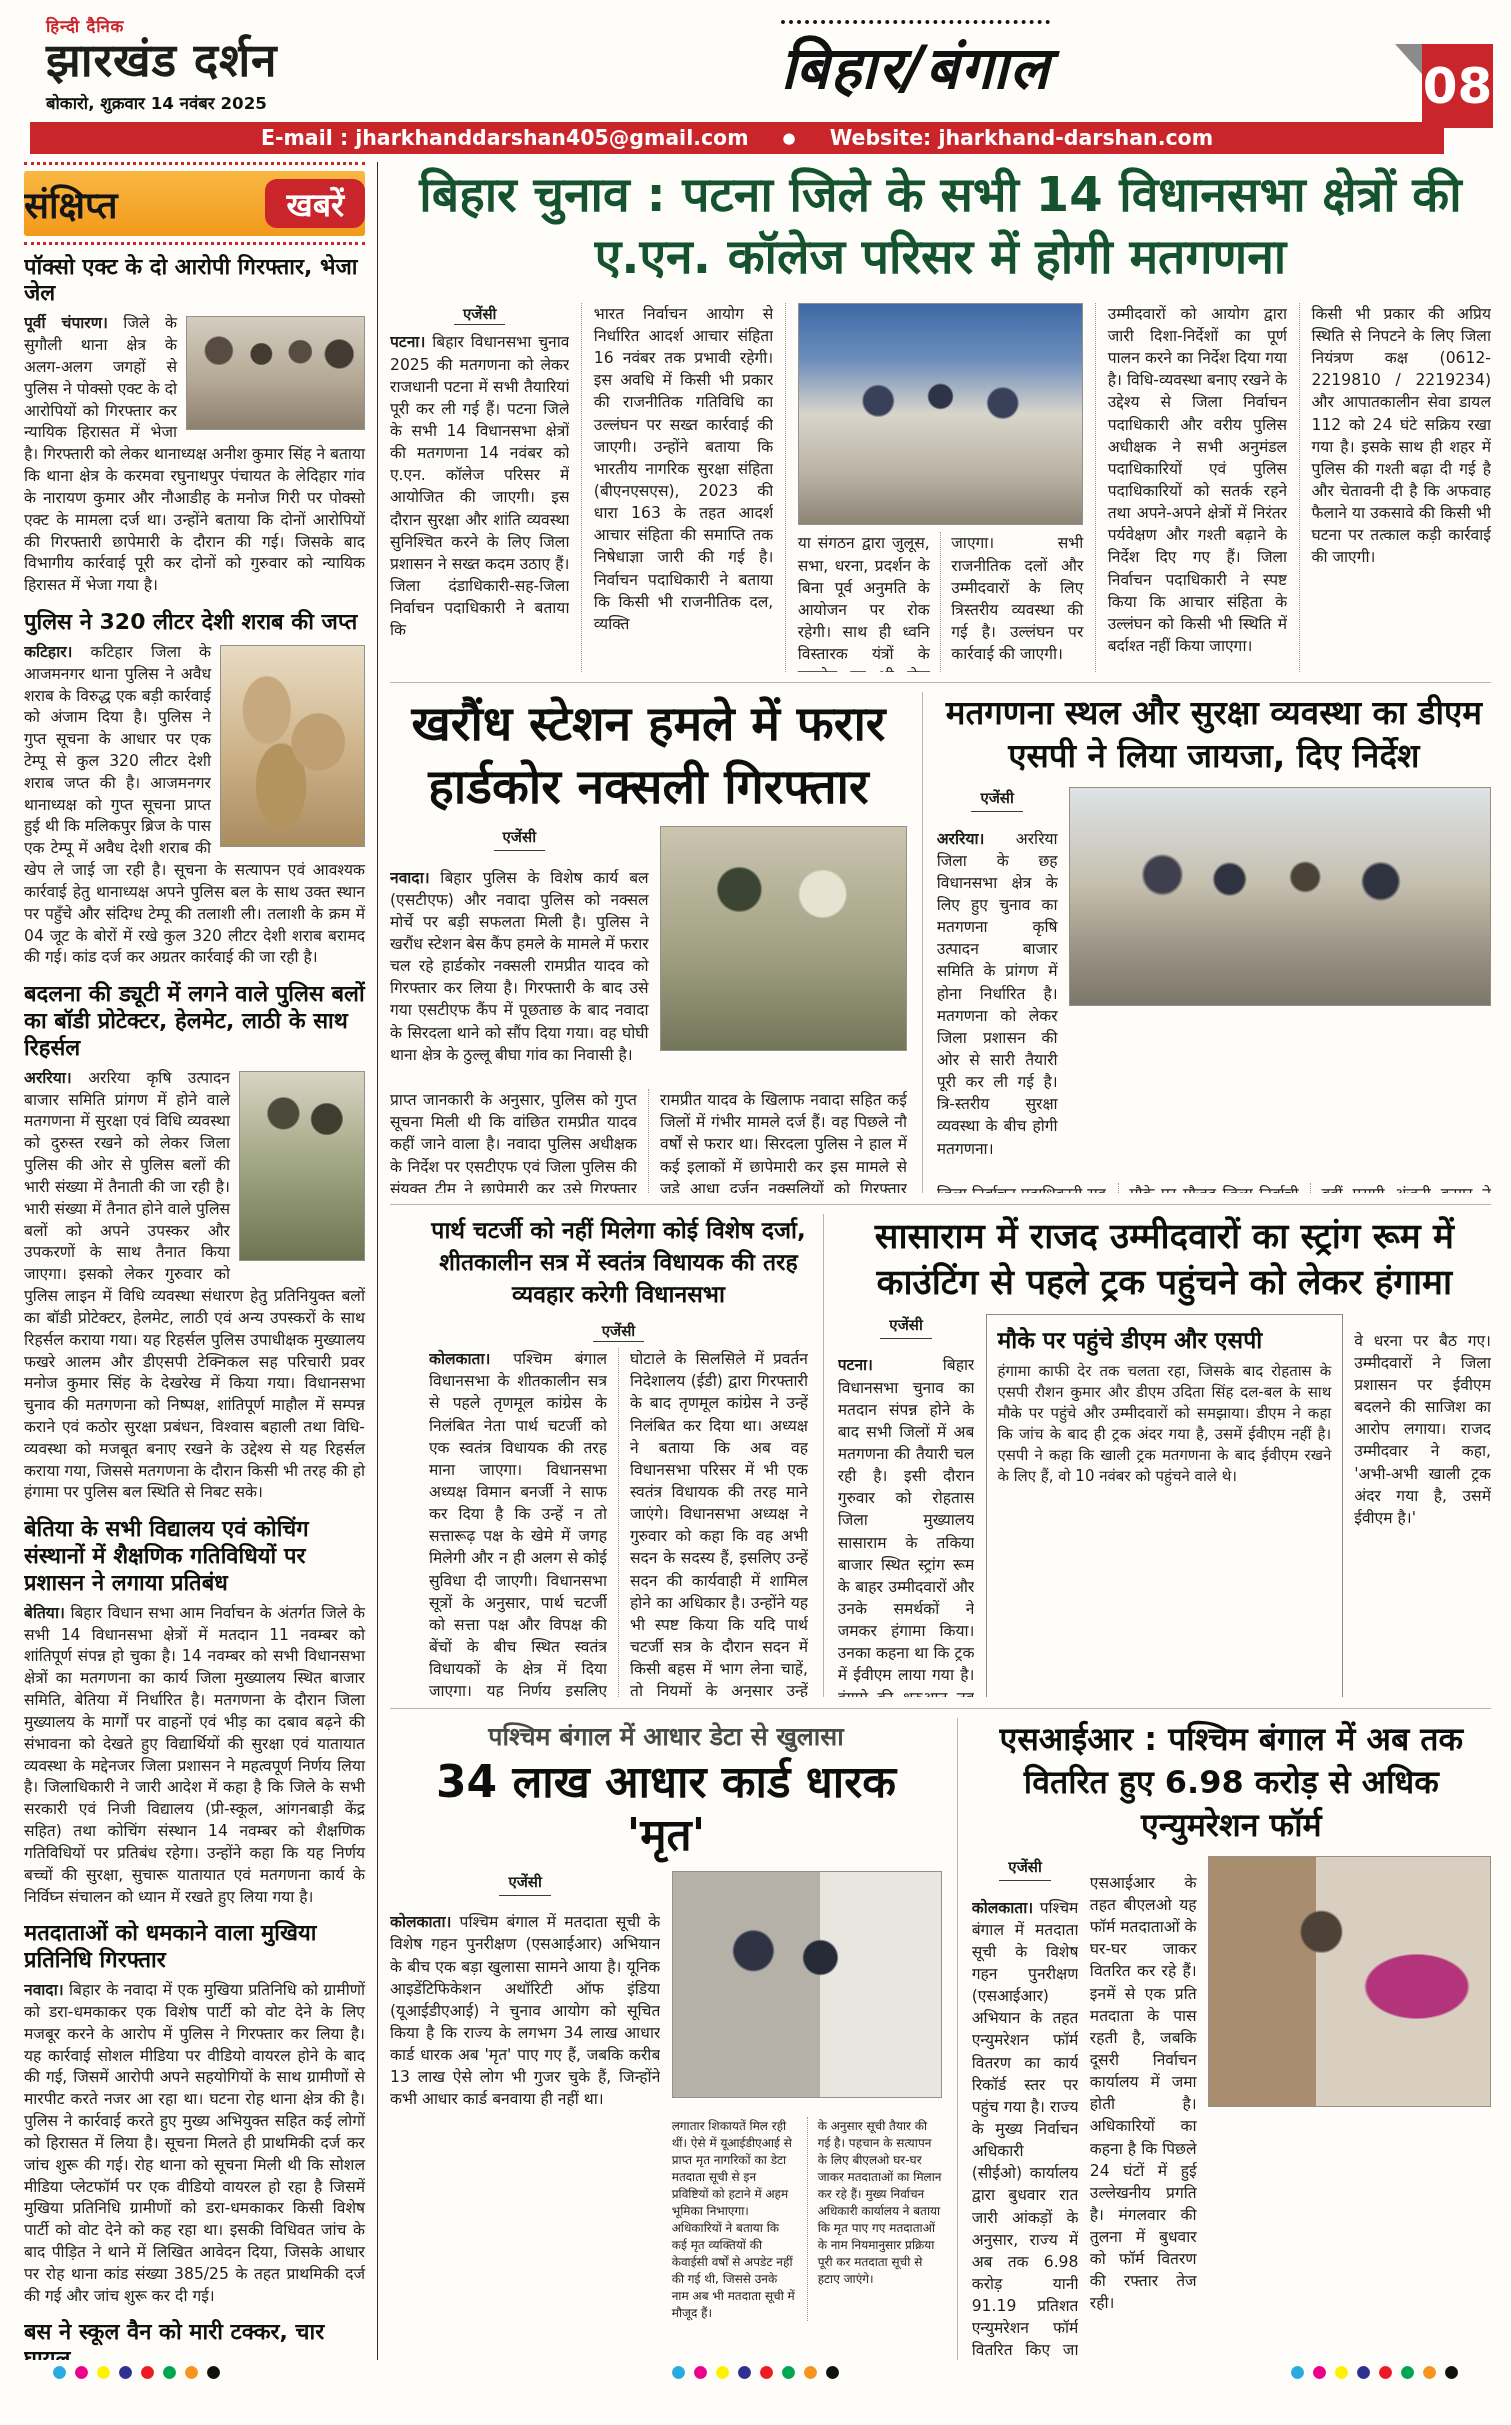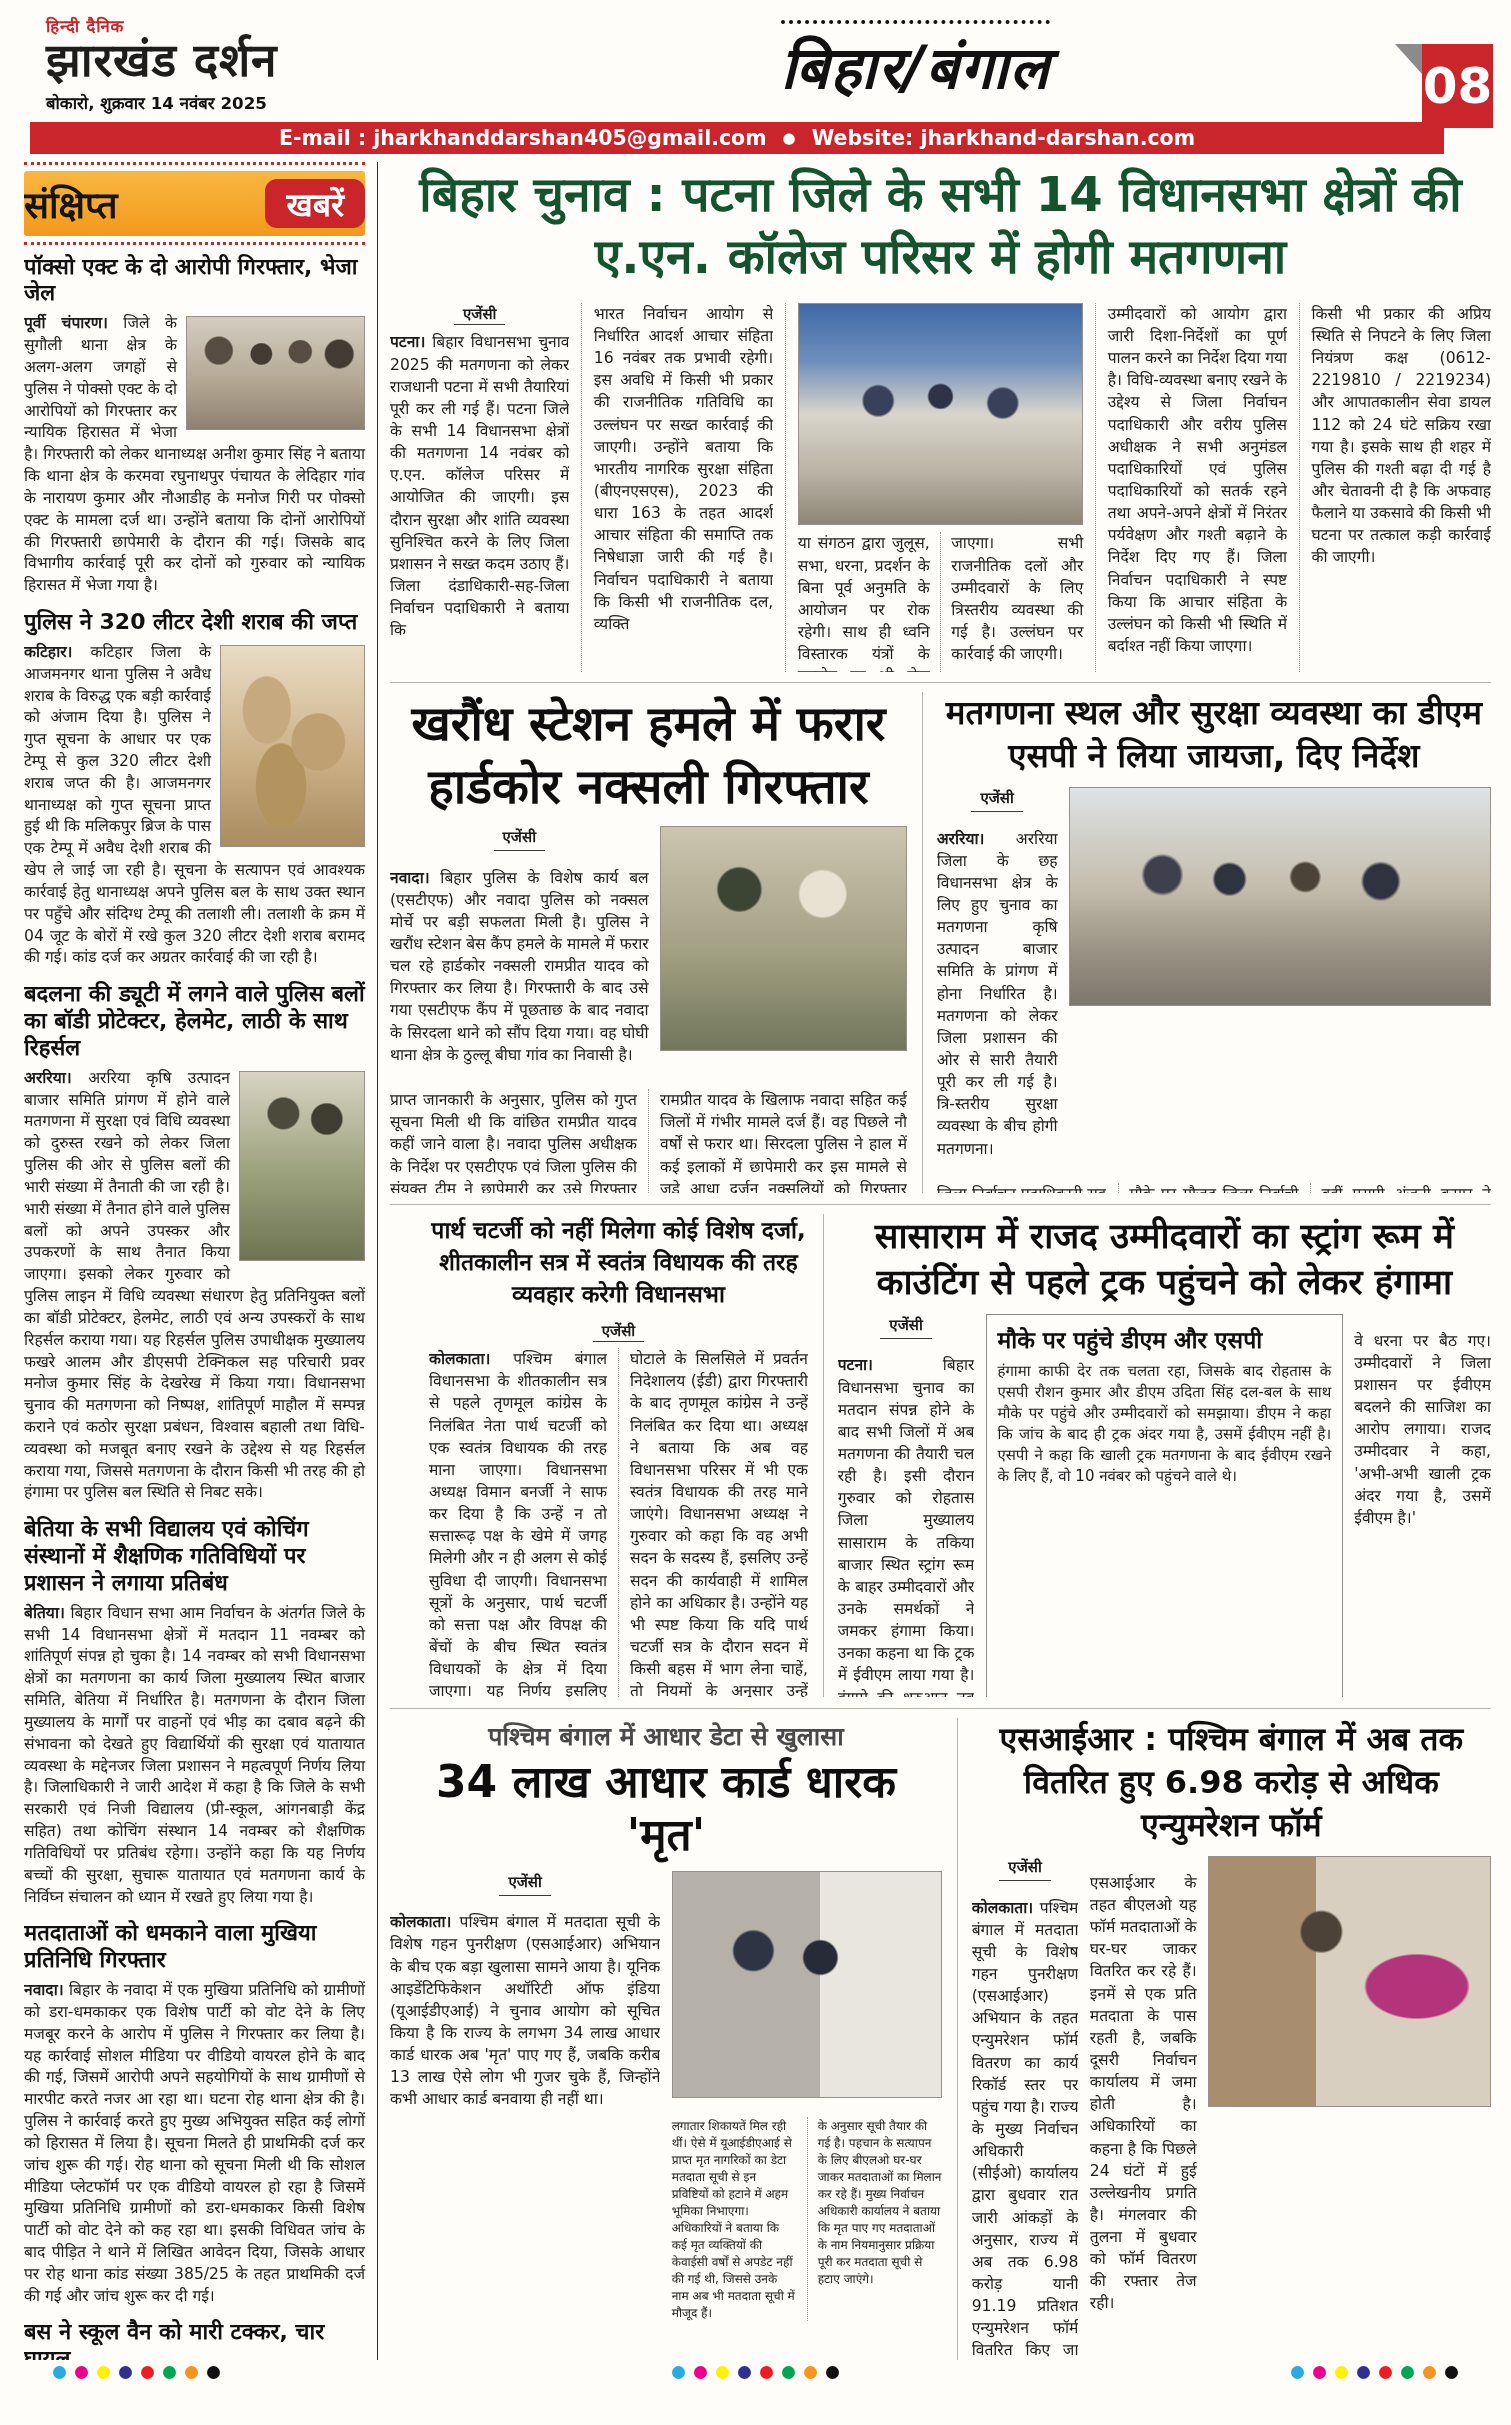--- a/index.html
+++ b/index.html
@@ -21,21 +21,21 @@
   .page-badge {
     position:absolute; right:18px; top:44px; width:71px; height:84px;
     background:#c9252b; color:#fff; font-size:50px; font-weight:900;
     display:flex; align-items:center; justify-content:center;
   }
   .badge-fold { position:absolute; left:-27px; top:0; width:0; height:0;
     border-top:30px solid #8b8b8b; border-left:27px solid transparent; }
 
   .contact-bar {
     height:32px; margin:0 67px 0 30px; background:#c9252b; color:#fff;
-    display:flex; align-items:center; justify-content:center; gap:16px;
+    display:flex; align-items:center; justify-content:center; gap:34px;
     font-weight:bold; font-size:20.5px;
   }
   .bullet { font-size:15px; }
 
   
   .content { display:flex; padding:7.6px 20px 0 24px; gap:12px; height:2206px; overflow:hidden; }
 
   
   .sidebar { width:354px; flex:none; border-right:1.5px solid #2b2b2b; padding-right:12px; overflow:hidden; }
   .sb-header { border-top:3px dotted #c9252b; border-bottom:3px dotted #c9252b; padding:6px 0; margin-bottom:9px; }

